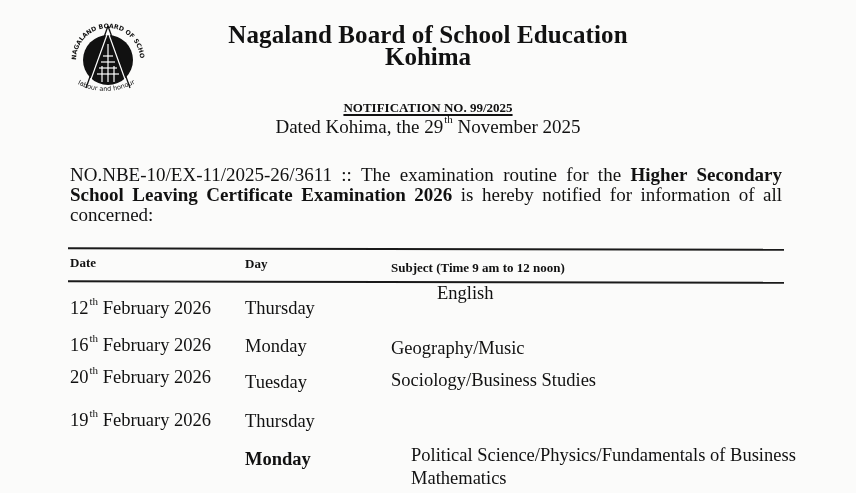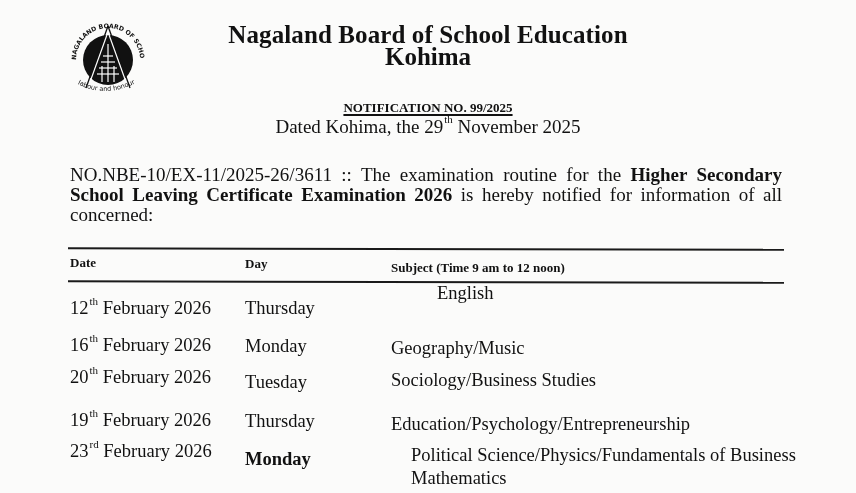--- a/index.html
+++ b/index.html
@@ -158,19 +158,17 @@
   <div class="cell col-date" style="top:335px;"><span>16</span><sup>th</sup><span> February 2026</span></div>
   <div class="cell col-day" style="top:336px;">Monday</div>
   <div class="cell col-subject" style="top:338px;">Geography/Music</div>
 
   <div class="cell col-date" style="top:367px;"><span>20</span><sup>th</sup><span> February 2026</span></div>
   <div class="cell col-day" style="top:372px;">Tuesday</div>
   <div class="cell col-subject" style="top:370px;">Sociology/Business Studies</div>
 
   <div class="cell col-date" style="top:410px;"><span>19</span><sup>th</sup><span> February 2026</span></div>
   <div class="cell col-day" style="top:411px;">Thursday</div>
-  <div class="cell col-subject" style="top:414px;">Education/Psychology/Entrepreneurship</div>
 
-  <div class="cell col-date" style="top:441px;"><span>23</span><sup>rd</sup><span> February 2026</span></div>
   <div class="cell col-day" style="top:449px;font-weight:bold;">Monday</div>
   <div class="cell col-subject wrap" style="top:444px;margin-left:20px;">Political Science/Physics/Fundamentals of Business Mathematics</div>
 
 </div>
 
 </body></html>

